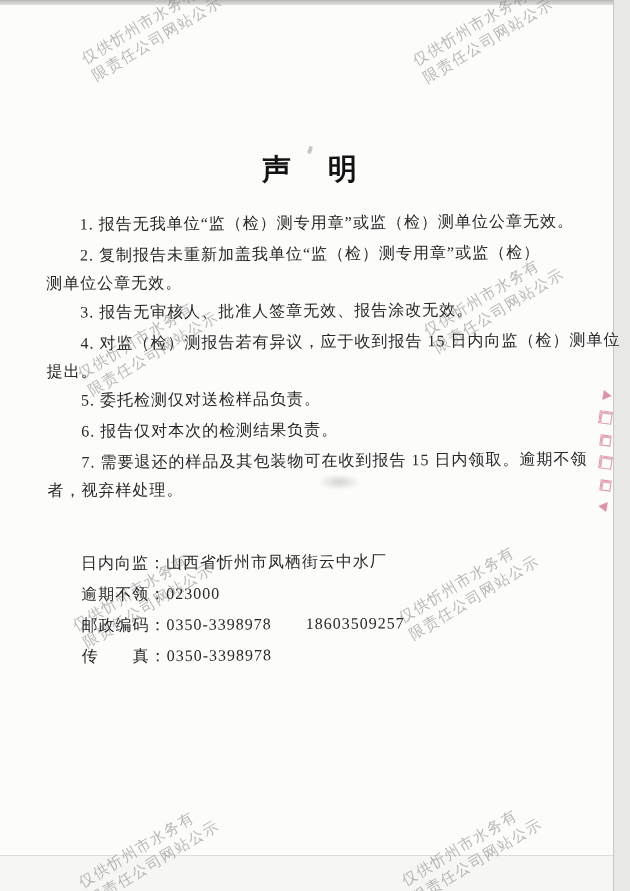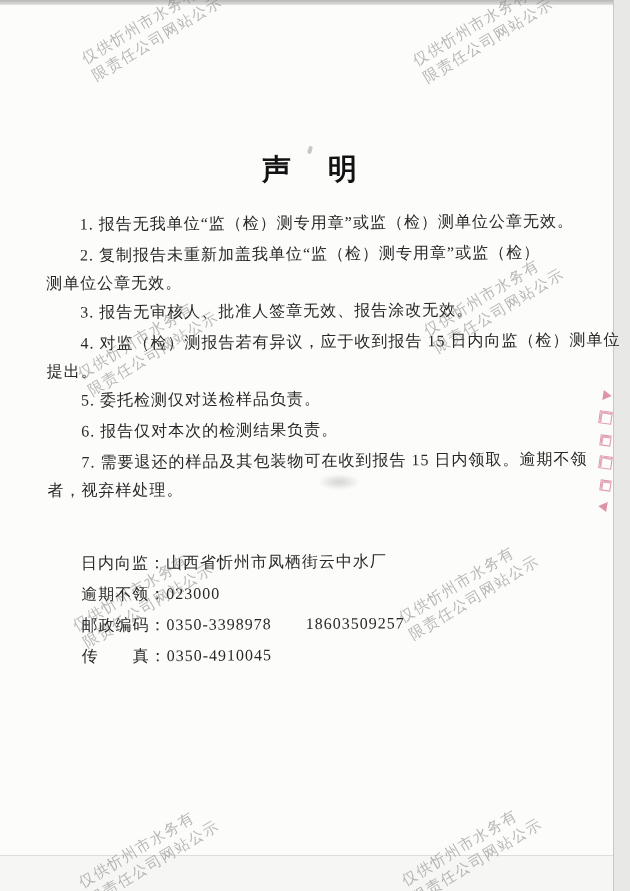--- a/index.html
+++ b/index.html
@@ -134,21 +134,21 @@
     <div class="line">
       <span>日内向监：</span><span>山西省忻州市凤栖街云中水厂</span>
     </div>
     <div class="line">
       <span>逾期不领：</span><span>023000</span>
     </div>
     <div class="line">
       <span>邮政编码：</span><span>0350-3398978　　18603509257</span>
     </div>
     <div class="line">
-      <span>传　　真：</span><span>0350-4910045</span>
+      <span>传　　真：</span><span>0350-3398978</span>
     </div>
   </div>
 </div>
 
 <div class="red-stamp">
   <div class="rs-arrow up"></div>
   <div class="rs-blob"></div>
   <div class="rs-blob small"></div>
   <div class="rs-blob"></div>
   <div class="rs-blob small"></div>

